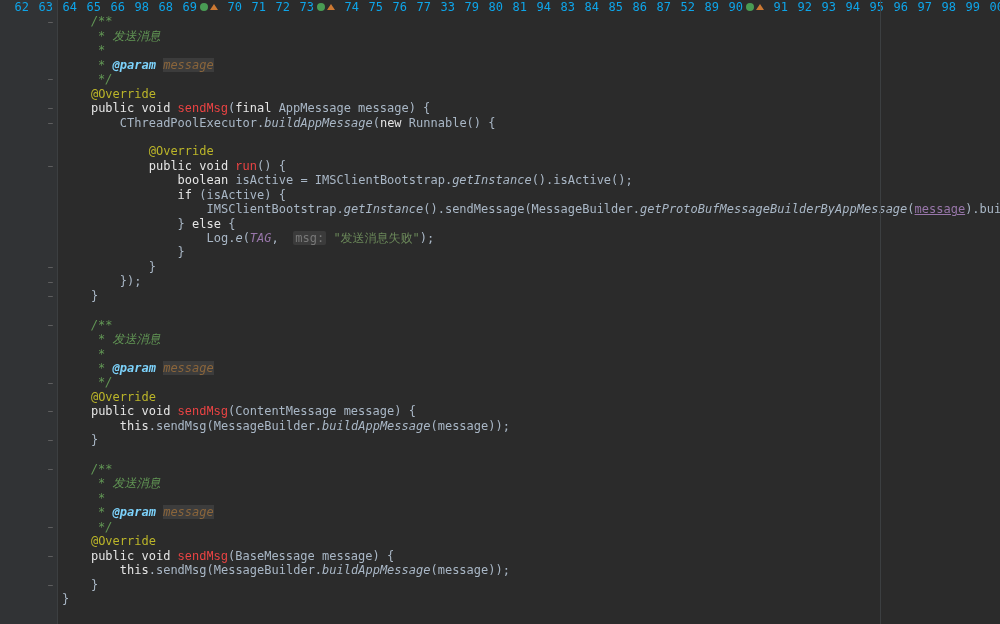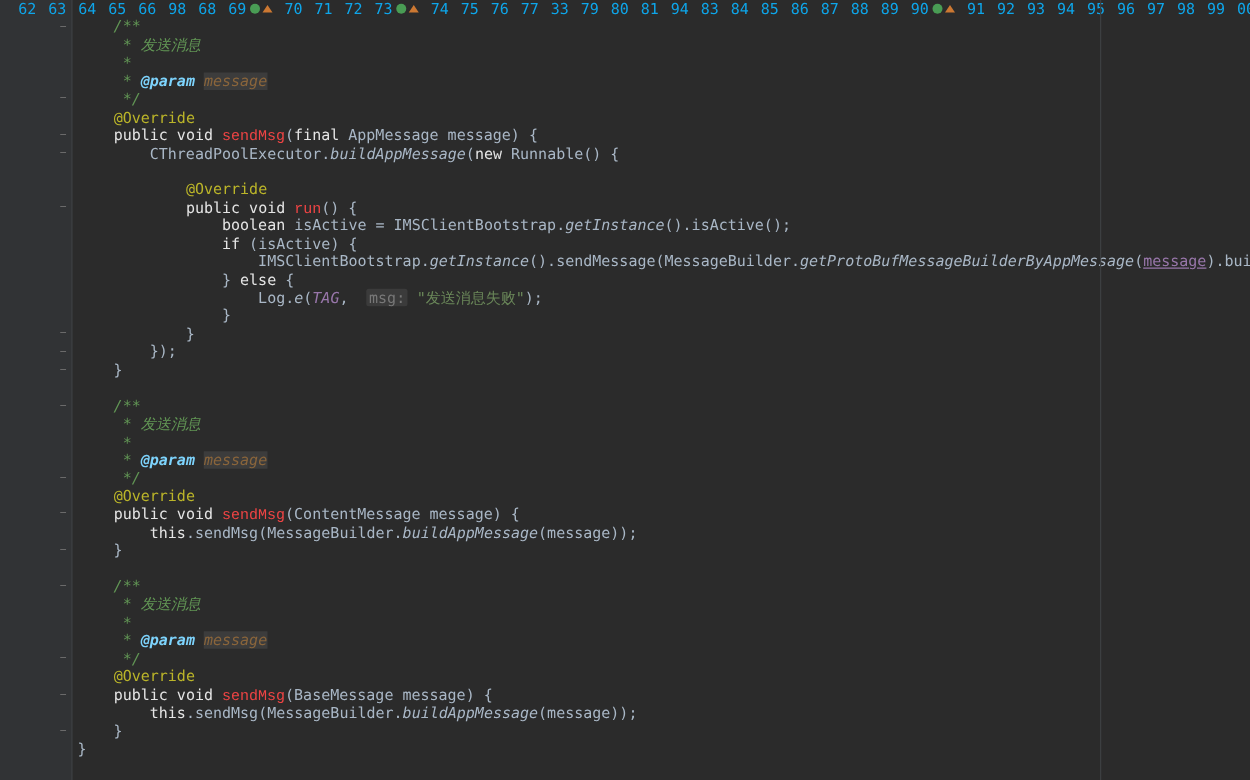--- a/index.html
+++ b/index.html
@@ -163,21 +163,21 @@
       <div class="gut-row">
         <span class="gut-num">85</span>
       </div>
       <div class="gut-row">
         <span class="gut-num">86</span>
       </div>
       <div class="gut-row">
         <span class="gut-num">87</span>
       </div>
       <div class="gut-row">
-        <span class="gut-num">88</span>
+        <span class="gut-num">52</span>
       </div>
       <div class="gut-row">
         <span class="gut-num">89</span>
       </div>
       <div class="gut-row">
         <span class="gut-num">90</span>
         <span class="mk-o"></span>
         <span class="mk-up"></span>
       </div>
       <div class="gut-row">

